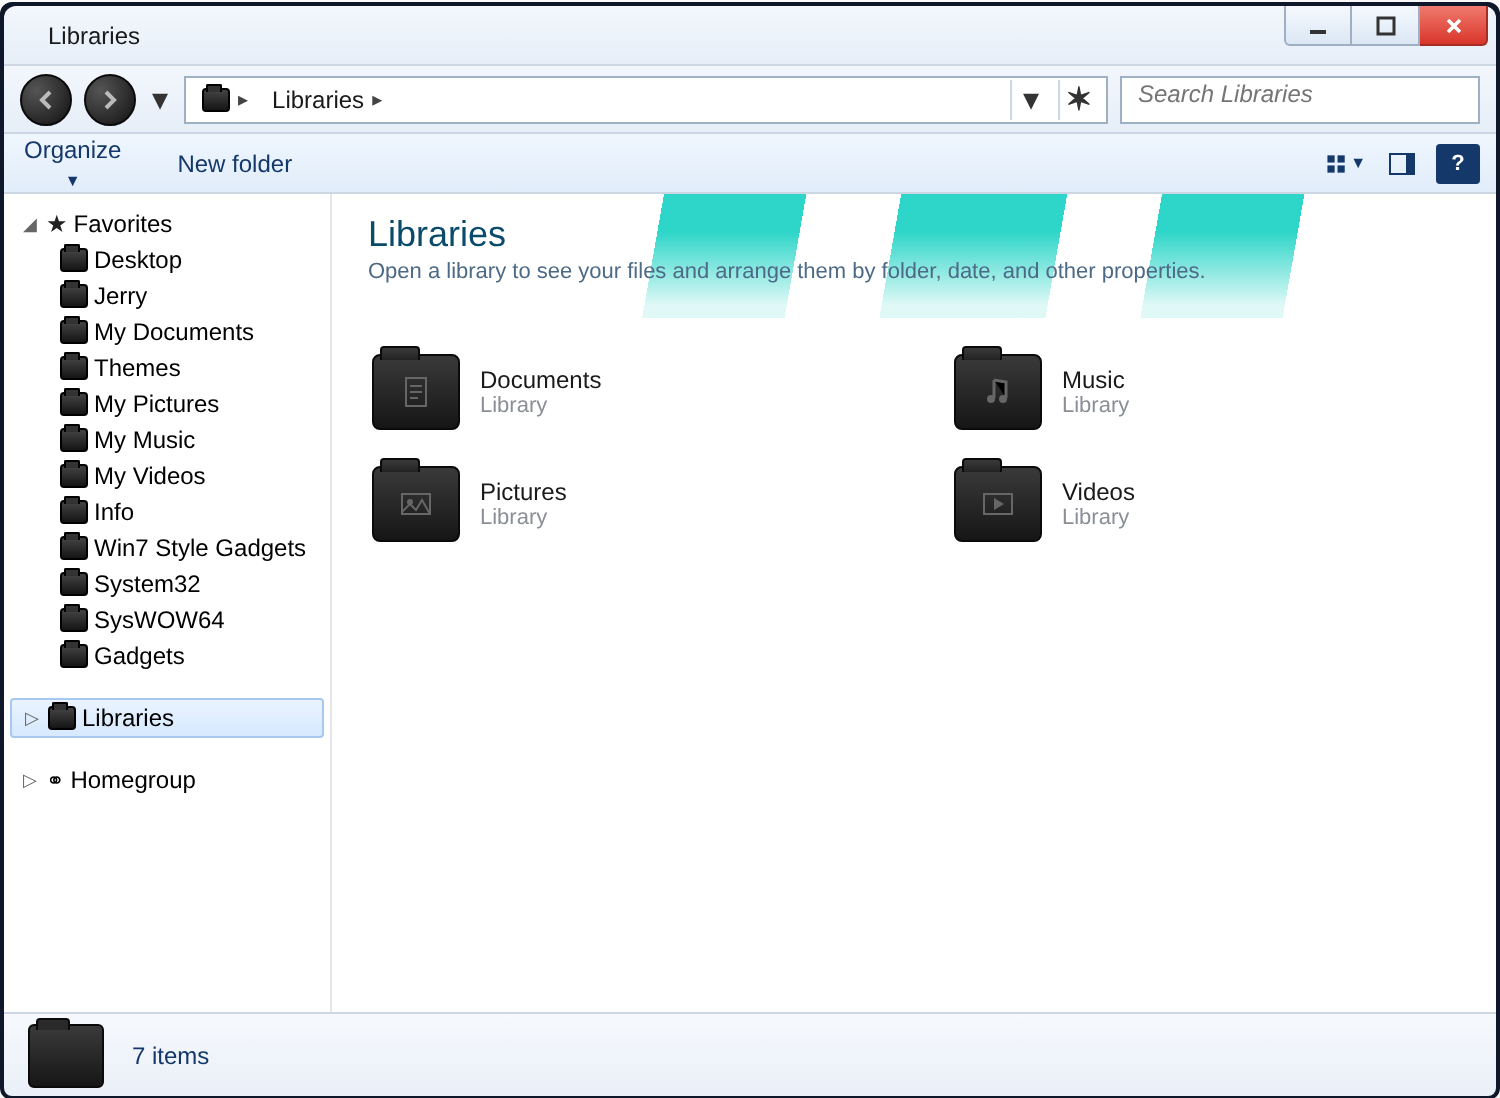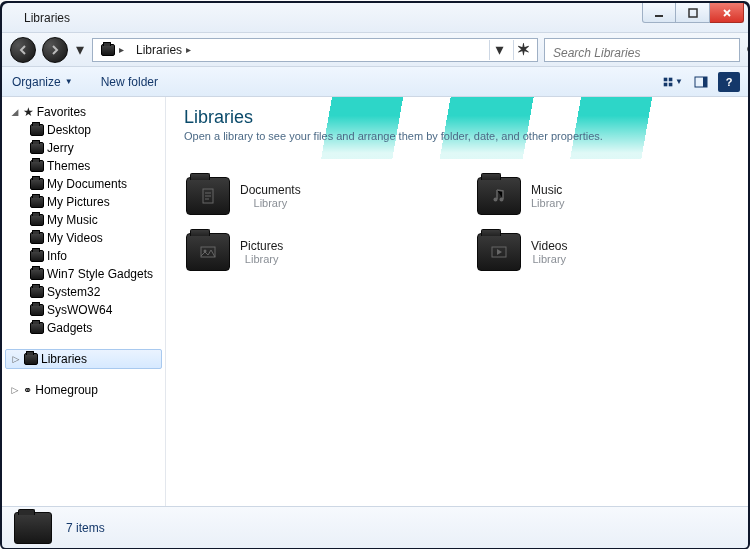--- a/index.html
+++ b/index.html
@@ -44,33 +44,33 @@
   .navdrop { width:12px; height:26px; display:flex; align-items:center; justify-content:center; color:#333; cursor:pointer;}
   .addrbar {
     flex:1; height:24px; background:#fff; border:1px solid #9fb0c5;
     display:flex; align-items:center; padding:0 4px; gap:4px;
   }
   .addr-seg { font-size:12px; color:#1a1a1a; padding:2px 4px; display:flex; align-items:center; gap:4px; cursor:pointer;}
   .addr-arrow { font-size:10px; color:#444; }
   .addr-spacer { flex:1; }
   .addr-btn { width:20px; height:20px; display:flex; align-items:center; justify-content:center; color:#333; cursor:pointer; border-left:1px solid #cdd7e4;}
   .searchbox {
-    width:196px; height:24px; background:#fff; border:1px solid #9fb0c5;
-    display:flex; align-items:flex-end; padding:0 6px;gap:34px;
+    width:180px; height:24px; background:#fff; border:1px solid #9fb0c5;
+    display:flex; align-items:flex-start; padding:0 6px;gap:34px;
   }
   .searchbox input { border:none; outline:none; flex:1; font-size:12px; font-style:italic; color:#888; }
   .searchbox .sicon { color:#333; }
 
   
   .toolbar {
     height:30px; background:linear-gradient(#eff6fe,#e1edfa);
     border-bottom:1px solid #cdd7e4; display:flex; align-items:center;
     padding:0 10px; gap:28px; position:relative;
   }
-  .tool-link { font-size:12px; color:#14386a; cursor:pointer; display:flex; align-items:center; gap:4px;}
+  .tool-link { font-size:12px; color:#14386a; cursor:pointer; display:flex; align-items:center; gap:4px;flex-direction:column;}
   .tool-drop { font-size:8px; color:#14386a; }
   .tool-right { position:absolute; right:8px; display:flex; gap:6px; align-items:center; }
   .tool-iconbtn { width:22px; height:20px; border:1px solid transparent; display:flex; align-items:center; justify-content:center; cursor:pointer; color:#14386a;}
 
   
   .body { position:absolute; top:94px; bottom:42px; left:0; right:0; display:flex; }
   .sidebar {
     width:164px; background:#fff; border-right:1px solid #e3e7ed;
     overflow:hidden; display:flex; flex-direction:column;
   }
@@ -99,21 +99,21 @@
   .libitem { display:flex; gap:10px; align-items:center; cursor:pointer;}
   .libfolder {
     width:44px; height:38px; border-radius:4px;
     background:linear-gradient(#3a3a3a,#161616);
     border:1px solid #0a0a0a; position:relative;
     display:flex; align-items:center; justify-content:center;
   }
   .libfolder::before{content:"";position:absolute;top:-5px;left:3px;width:18px;height:6px;border-radius:2px 2px 0 0;background:linear-gradient(#3a3a3a,#222);border:1px solid #0a0a0a;border-bottom:none;}
   .libfolder svg{ color:#666; }
   .libmeta .name{ font-size:12px; color:#1a1a1a;}
-  .libmeta .type{ font-size:11px; color:#8a8f96;text-align:center;}
+  .libmeta .type{ font-size:11px; color:#8a8f96;}
 
   
   .status {
     position:absolute; bottom:0; left:0; right:0; height:42px;
     background:linear-gradient(#f6f9fd,#eaf0f8); border-top:1px solid #cdd7e4;
     display:flex; align-items:center; padding:0 12px; gap:14px;
   }
   .status .sfolder{
     width:38px;height:32px;border-radius:3px;background:linear-gradient(#3a3a3a,#161616);border:1px solid #0a0a0a;position:relative;
   }
@@ -230,25 +230,25 @@
               <div class="tree-label">
                 <span class="mini-icon"></span>
                 <span>Desktop</span>
               </div>
               <div class="tree-label">
                 <span class="mini-icon"></span>
                 <span>Jerry</span>
               </div>
               <div class="tree-label">
                 <span class="mini-icon"></span>
+                <span>My Documents</span>
+              </div>
+              <div class="tree-label">
+                <span class="mini-icon"></span>
                 <span>Themes</span>
-              </div>
-              <div class="tree-label">
-                <span class="mini-icon"></span>
-                <span>My Documents</span>
               </div>
               <div class="tree-label">
                 <span class="mini-icon"></span>
                 <span>My Pictures</span>
               </div>
               <div class="tree-label">
                 <span class="mini-icon"></span>
                 <span>My Music</span>
               </div>
               <div class="tree-label">

